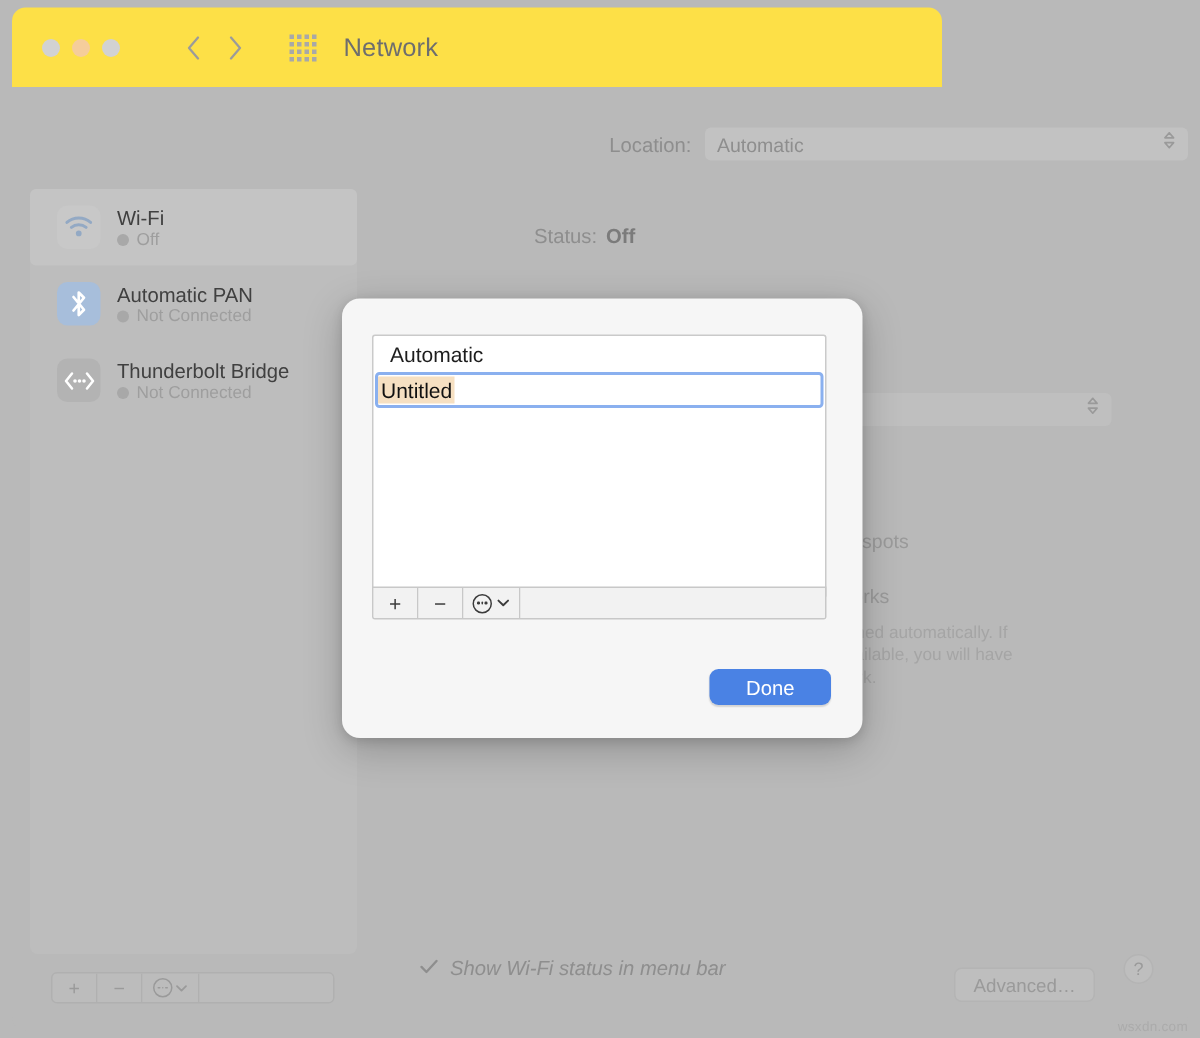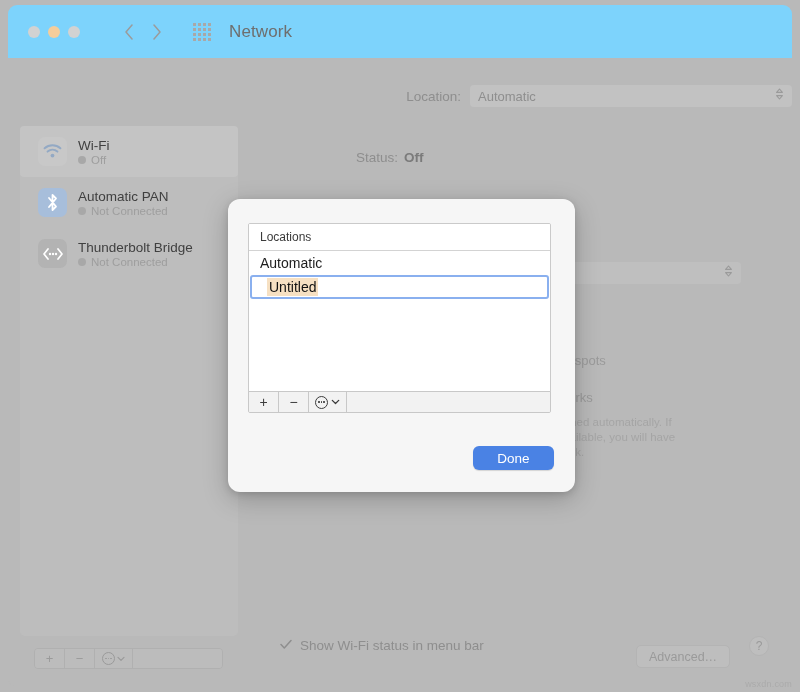--- a/index.html
+++ b/index.html
@@ -23,22 +23,22 @@
   #backdrop {
     position: absolute;
     inset: 0;
     filter: blur(0.35px);
   }
 
   
   #titlebar {
     position: absolute;
     left: 8px; top: 5px;
-    width: 784px; height: 53px;
-    background: #7dd3fc;
+    width: 620px; height: 53px;
+    background: #fde047;
     border-radius: 9px 9px 0 0;
     display: flex;
     align-items: center;
   }
 
   .traffic-lights {
     display: flex;
     gap: 8px;
     margin-left: 20px;
   }
@@ -243,20 +243,21 @@
 
   
   #showmenubar {
     position: absolute;
     left: 272px; top: 580px;
     display: flex;
     align-items: center;
     gap: 8px;
     font-size: 13.5px;
     color: #8e8e8e;
+    font-style: italic;
   }
   #advanced-btn { position: absolute; left: 628px; top: 578px; margin-top: 9px; }
   #help-btn {
     position: absolute;
     left: 741px; top: 578px;
     width: 20px; height: 20px;
     border-radius: 50%;
     border: 1px solid #b4b4b4;
     background: #bebebe;
     color: #9a9a9a;
@@ -303,21 +304,21 @@
     color: #1d1d1d;
   }
   #loc-edit-wrap {
     margin: 0 1px;
     height: 24px;
     border: 2px solid #8ab0ef;
     border-radius: 3px;
     background: #fff;
     display: flex;
     align-items: center;
-    padding-left: 15px;
+    padding-left: 0;
   }
   #loc-edit-text {
     font-size: 14px;
     color: #111;
     background: #f6e0c2;
     padding: 1px 2px;
   }
 
   #loc-toolbar {
     position: absolute;
@@ -550,21 +551,20 @@
 
       <span class="ghost-btn" id="advanced-btn">Advanced…</span>
       <span id="help-btn">?</span>
 
     </div>
   </div>
 
   <div id="sheet">
 
     <div id="loc-list">
-      <div id="loc-header">Locations</div>
 
       <div class="loc-row">Automatic</div>
 
       <div id="loc-edit-wrap">
         <span id="loc-edit-text">Untitled</span>
       </div>
     </div>
 
     <div id="loc-toolbar">
       <span class="lt-btn">+</span>

